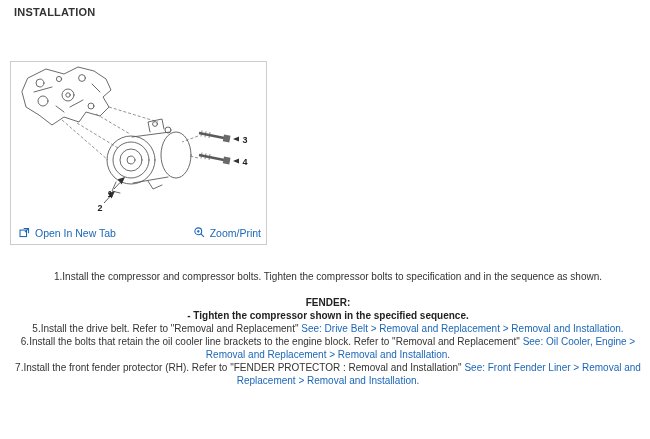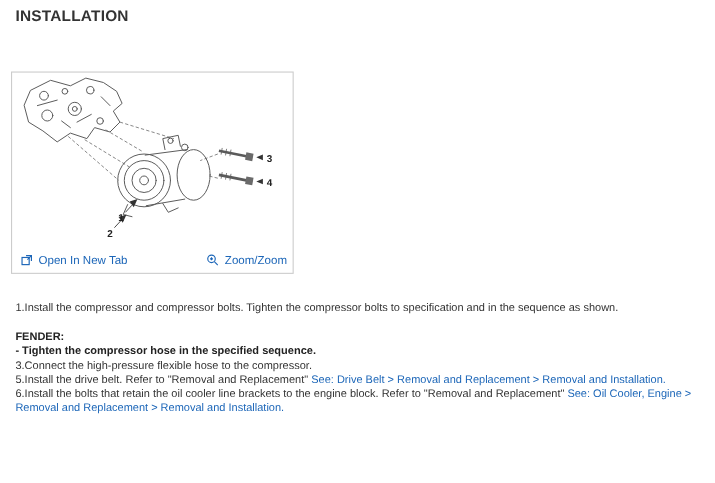--- a/index.html
+++ b/index.html
@@ -7,21 +7,21 @@
   body {
     width: 650px; height: 439px;
     background: #ffffff;
     font-family: "Liberation Sans", sans-serif;
     color: #333333;
     overflow: hidden;
   }
   .page-title {
     margin: 0;
     padding: 6px 0 0 14px;
-    font-size: 14px;
+    font-size: 11px;
     font-weight: bold;
     color: #333333;
     letter-spacing: .2px;
   }
   .figure-box {
     margin: 43px 0 0 10px;
     width: 257px; height: 184px;
     border: 1px solid #cccccc;
     background: #ffffff;
     display: flex; flex-direction: column; justify-content: space-between;
@@ -32,21 +32,21 @@
     padding: 0 5px 5px 7px;
   }
   .fig-link {
     display: inline-flex; align-items: center; gap: 4px;
     color: #1c66b8; font-size: 10.5px; text-decoration: none; cursor: pointer;
     white-space: nowrap;
   }
   .steps {
     margin: 25px 10px 0 14px;
     width: 628px;
-    font-size: 10px; line-height: 13px; color: #333333;
+    font-size: 10px; line-height: 13px; color: #333333; text-align: center;
   }
   .steps p { margin: 0; }
   .caution-label, .caution-item { font-weight: bold; color: #222222; }
   .caution-label { margin-top: 13px !important; }
   .see-link { color: #1c66b8; text-decoration: none; cursor: pointer; }
 </style>
 </head>
 <body>
 
 <p class="page-title">INSTALLATION</p>
@@ -136,27 +136,27 @@
       <span>Open In New Tab</span>
     </a>
     <a class="fig-link">
       <span style="display:inline-flex;">
         <svg viewBox="0 0 16 16" width="13" height="13" fill="none" stroke="currentColor" stroke-width="1.3">
           <circle cx="6.5" cy="6.5" r="4.2"></circle>
           <path d="M9.7 9.7 L13.5 13.5"></path>
           <path d="M6.5 4.8 V8.2 M4.8 6.5 H8.2"></path>
         </svg>
       </span>
-      <span>Zoom/Zoom</span>
+      <span>Zoom/Print</span>
     </a>
   </div>
 </div>
 
 <div class="steps">
   <p class="step"><span>1.</span><span>Install the compressor and compressor bolts. Tighten the compressor bolts to specification and in the sequence as shown.</span></p>
 
   <p class="caution-label">FENDER:</p>
-  <p class="caution-item">- Tighten the compressor hose in the specified sequence.</p>
+  <p class="caution-item">- Tighten the compressor shown in the specified sequence.</p>
 
-  <p class="step"><span>3.</span><span>Connect the high-pressure flexible hose to the compressor.</span></p>
   <p class="step"><span>5.</span><span>Install the drive belt. Refer to "Removal and Replacement" </span><a class="see-link">See: Drive Belt &gt; Removal and Replacement &gt; Removal and Installation.</a></p>
   <p class="step"><span>6.</span><span>Install the bolts that retain the oil cooler line brackets to the engine block. Refer to "Removal and Replacement" </span><a class="see-link">See: Oil Cooler, Engine &gt; Removal and Replacement &gt; Removal and Installation.</a></p>
+  <p class="step"><span>7.</span><span>Install the front fender protector (RH). Refer to "FENDER PROTECTOR : Removal and Installation" </span><a class="see-link">See: Front Fender Liner &gt; Removal and Replacement &gt; Removal and Installation.</a></p>
 </div>
 
 </body></html>

